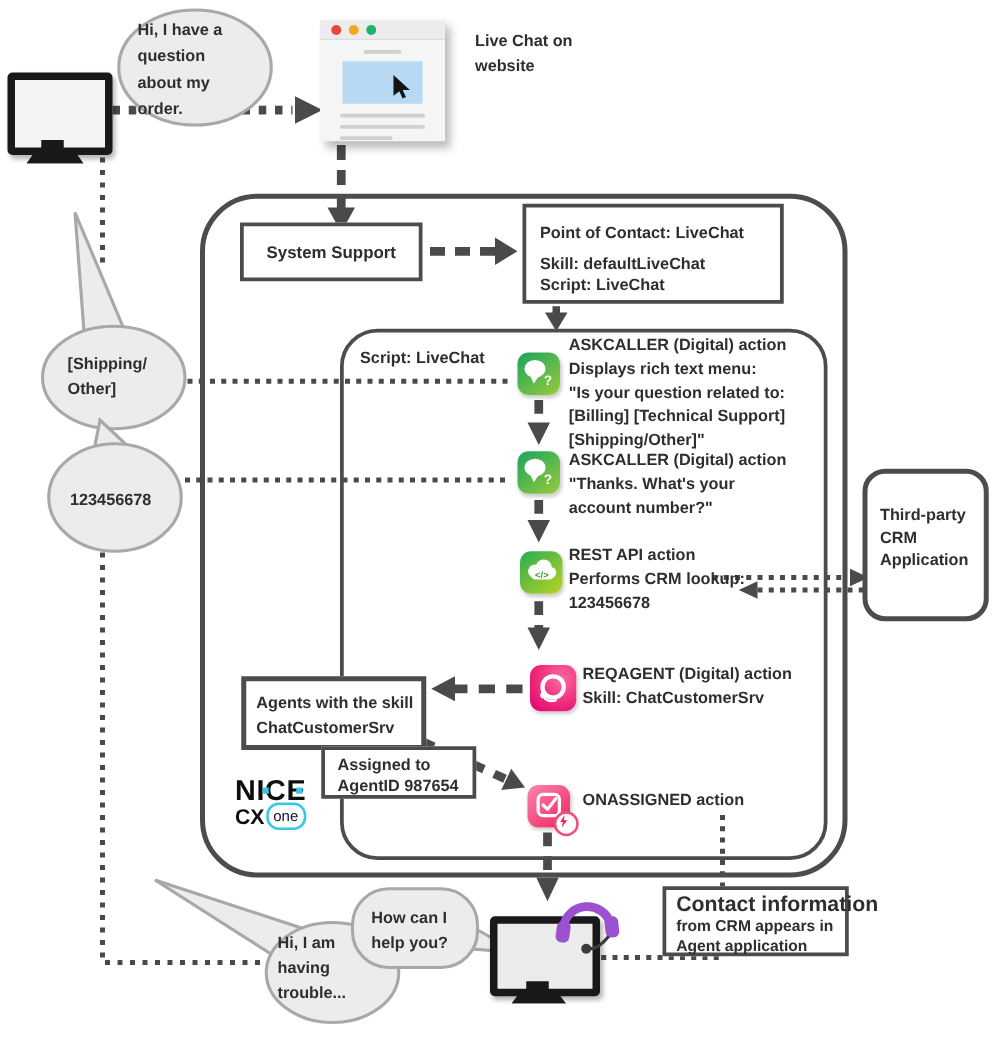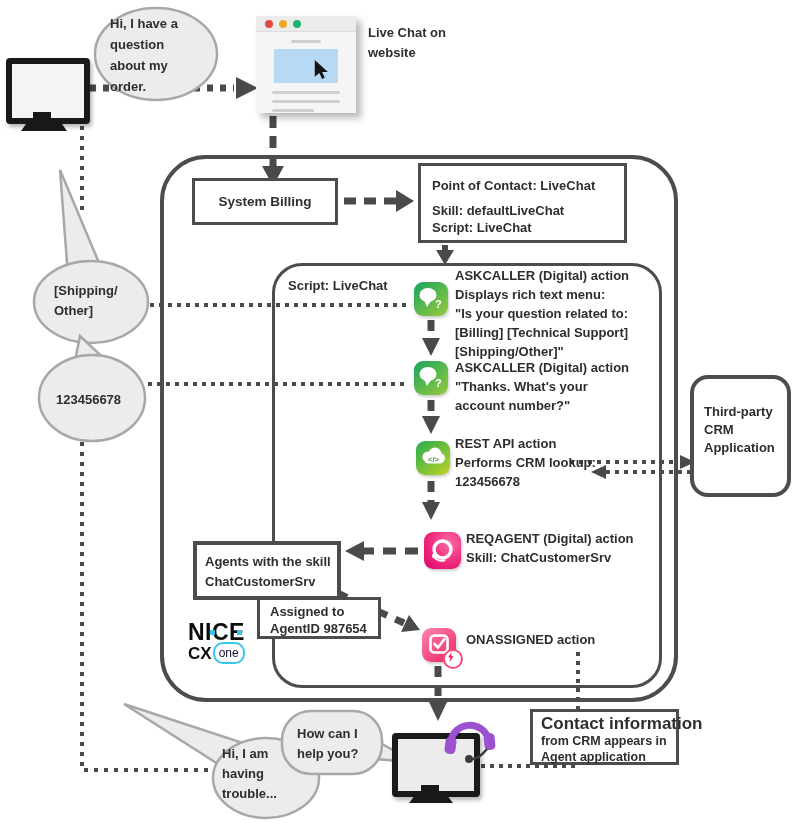--- a/index.html
+++ b/index.html
@@ -144,21 +144,21 @@
     </div>
     <div class="l" style="left:35px;top:24px;width:30px;"></div>
     <div class="panel"></div>
     <div class="l" style="left:16px;top:75px;width:68px;"></div>
     <div class="l" style="left:16px;top:84px;width:68px;"></div>
     <div class="l" style="left:16px;top:93px;width:42px;"></div>
     <svg class="abs" style="left:58px;top:44px;z-index:3;" width="16" height="20" viewBox="0 0 13 18">
       <polygon points="0,0 0,15 4.2,11.7 6.6,17 9,15.9 6.6,10.8 11.8,10.8" fill="#141414"></polygon>
     </svg>
   </div>
-  <div class="bubble-text" style="left:368px;top:23px;">
+  <div class="bubble-text" style="left:380px;top:23px;">
     <div>Live Chat on</div>
     <div>website</div>
   </div>
 
   <div class="bubble-text" style="left:54px;top:281px;">
     <div>[Shipping/</div>
     <div>Other]</div>
   </div>
   <div class="bubble-text" style="left:56px;top:390px;">
     <div>123456678</div>
@@ -168,21 +168,21 @@
     <div>having</div>
     <div>trouble...</div>
   </div>
   <div class="bubble-text" style="left:297px;top:724px;">
     <div>How can I</div>
     <div>help you?</div>
   </div>
 
   <div class="box" style="left:192px;top:178px;width:146px;height:47px;font-size:13.5px;
        display:flex;align-items:center;justify-content:center;">
-    <span>System Billing</span>
+    <span>System Support</span>
   </div>
 
   <div class="box" style="left:418px;top:163px;width:209px;height:80px;padding:10px 11px 12px;">
     <div class="tl" style="margin-bottom:7px;">Point of Contact: LiveChat</div>
     <div class="tl" style="line-height:17px;">Skill: defaultLiveChat</div>
     <div class="tl" style="line-height:17px;">Script: LiveChat</div>
   </div>
 
   <div class="box" style="left:690px;top:375px;width:101px;height:122px;border-radius:18px;border-width:4px;padding:24px 0 0 10px;">
     <div class="tl" style="line-height:18px;">Third-party</div>

